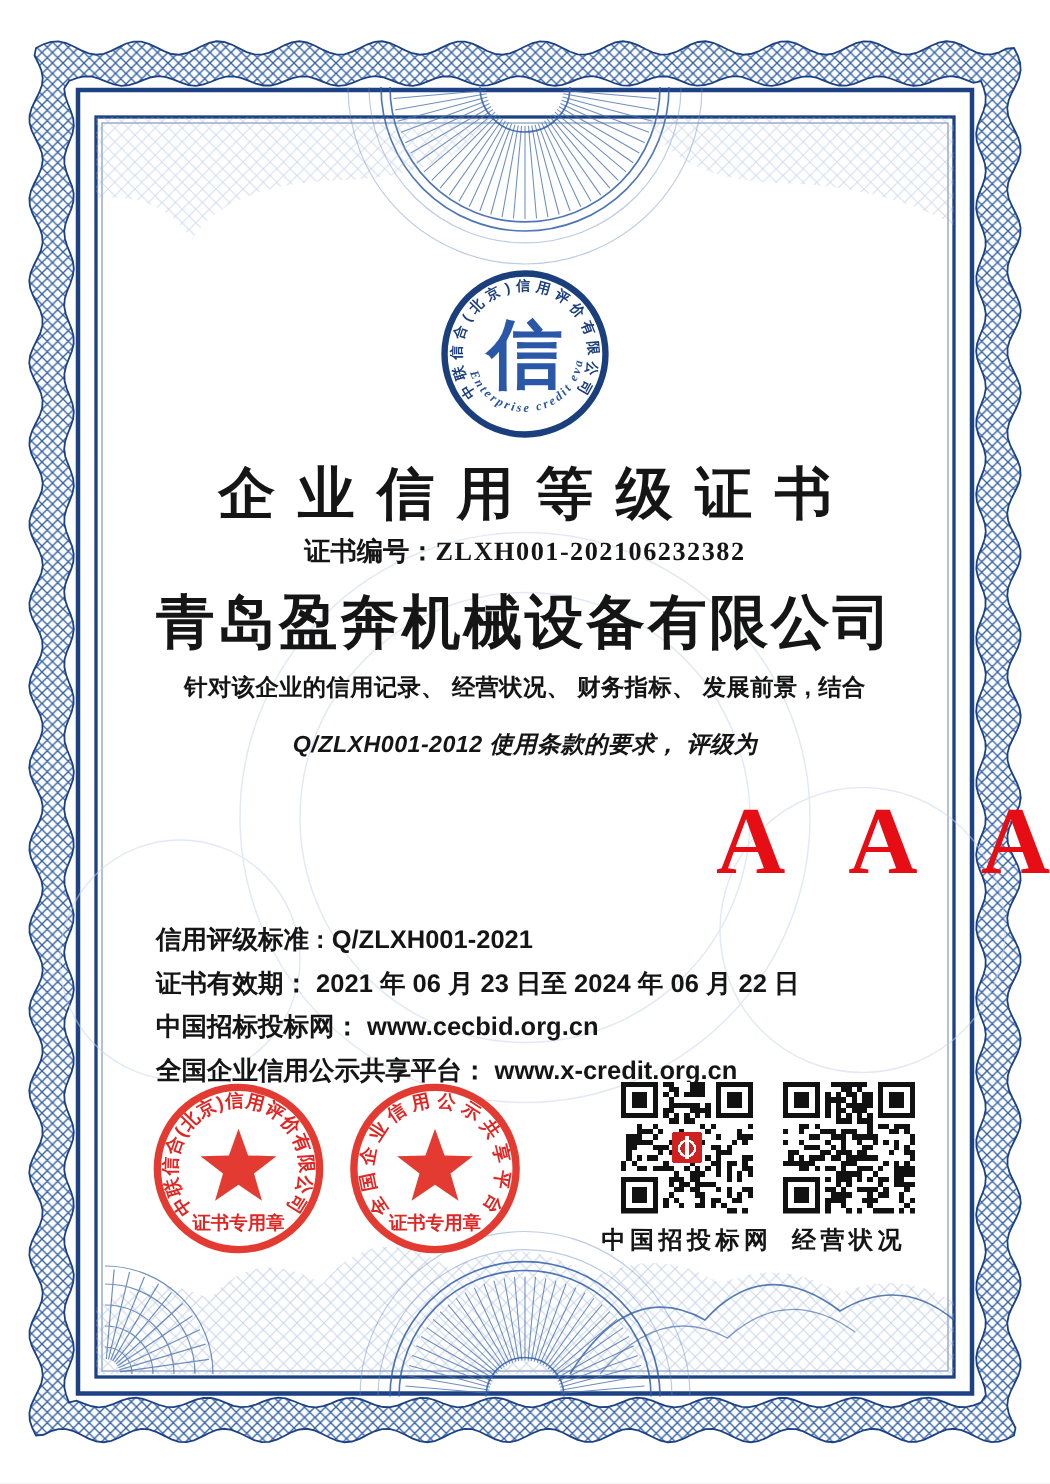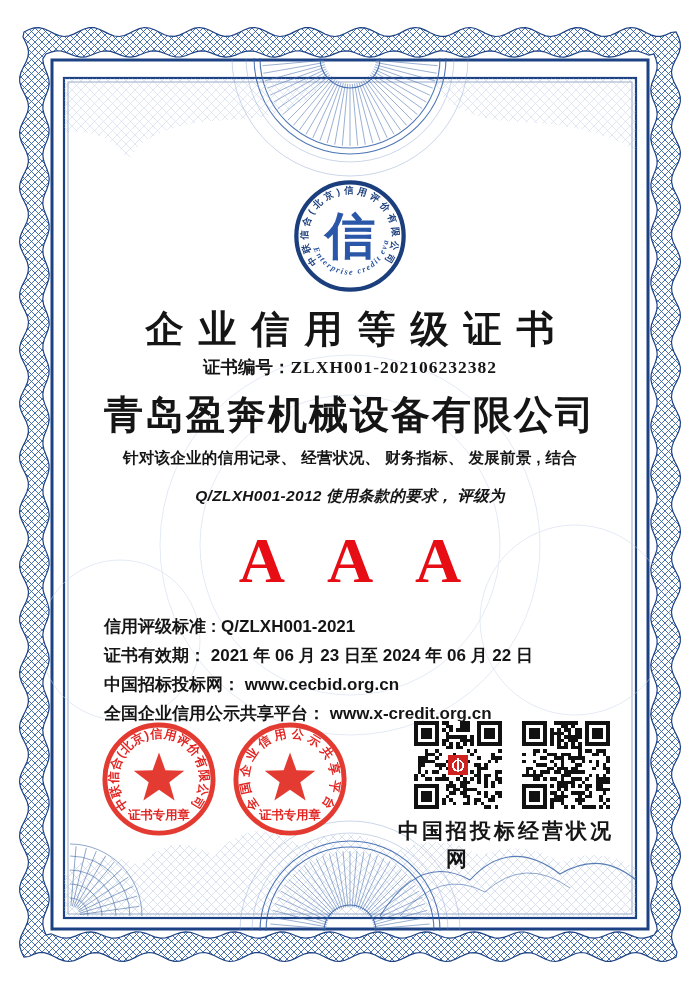--- a/index.html
+++ b/index.html
@@ -11,25 +11,25 @@
   .ctr{left:0;width:700px;text-align:center;}
   .serif{font-family:"Liberation Serif","DejaVu Serif",serif;}
 
   .title{top:304px;font-size:38px;font-weight:900;}
   .title span{display:inline-block;letter-spacing:15px;margin-right:-15px;}
   .subtitle{top:330px;font-size:20.5px;font-weight:700;word-spacing:4px;letter-spacing:.5px;}
   .certno{top:355px;font-size:17.5px;font-weight:700;}
   .certno .v{font-family:"Liberation Serif","DejaVu Serif",serif;letter-spacing:1px;}
   .company{top:388px;font-size:39px;font-weight:900;letter-spacing:2px;}
   .stline{font-size:15.5px;font-weight:700;letter-spacing:.3px;}
-  .rating{top:524px;font-size:64px;font-weight:900;color:#e60d15;}
+  .rating{top:524px;font-size:64px;font-weight:900;color:#e60d15;text-align:right;}
   .rating span{display:inline-block;letter-spacing:42px;margin-right:-42px;}
   .details{left:104px;width:500px;font-size:17px;font-weight:700;}
   .dline{position:absolute;left:0;white-space:nowrap;}
-  .qr-label{font-size:21px;font-weight:700;letter-spacing:3px;text-align:center;}
+  .qr-label{font-size:16px;font-weight:700;letter-spacing:3px;text-align:center;}
   .issuer{top:850px;font-size:15.5px;font-weight:700;letter-spacing:1px;}
 </style>
 </head>
 <body>
 
 <div class="page">
 
   <svg class="layer" id="decor" width="700" height="989" viewBox="0 0 700 989" aria-hidden="true">
     <defs>
       <pattern id="ch" width="7" height="7" patternUnits="userSpaceOnUse">

